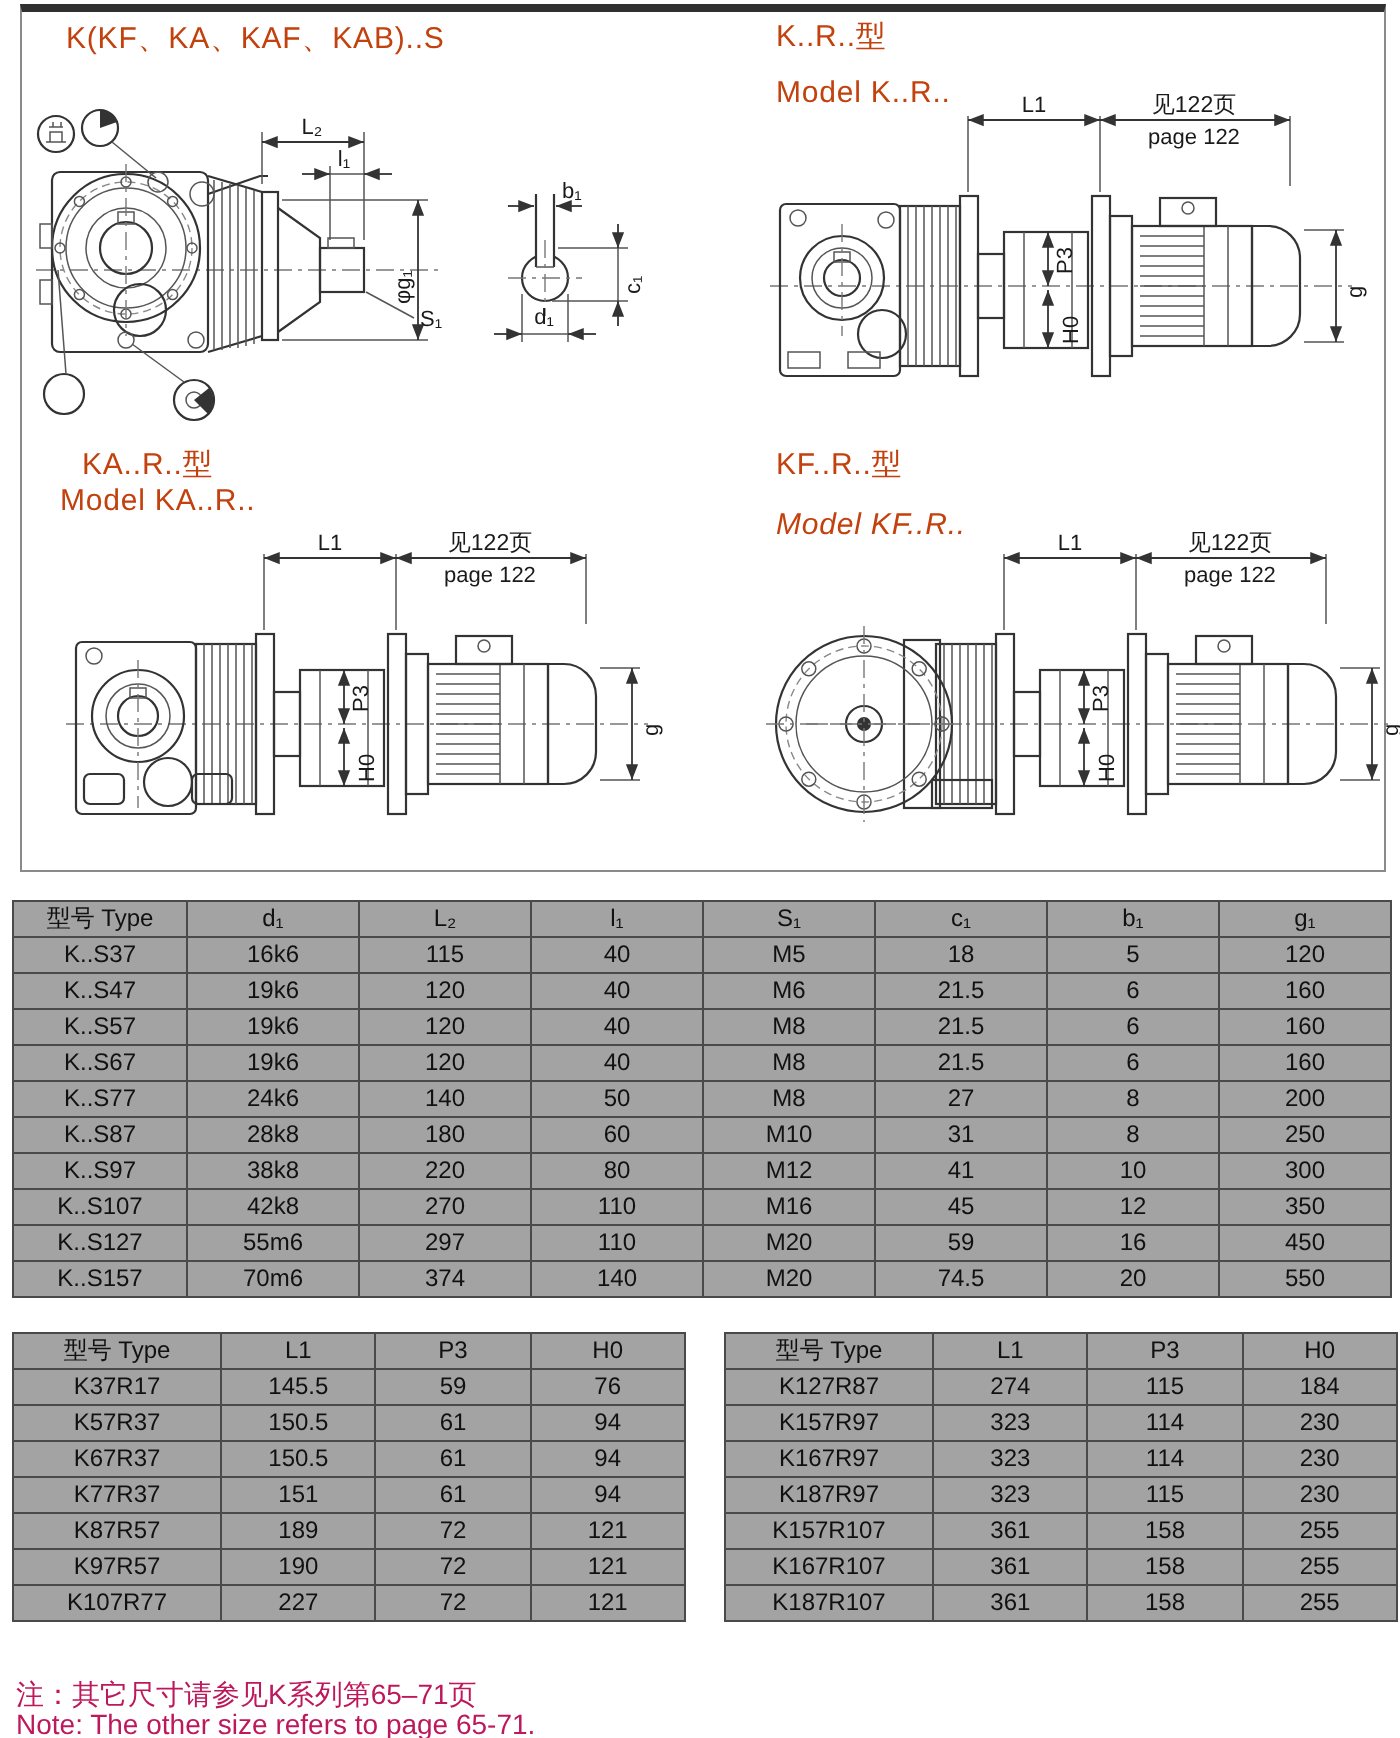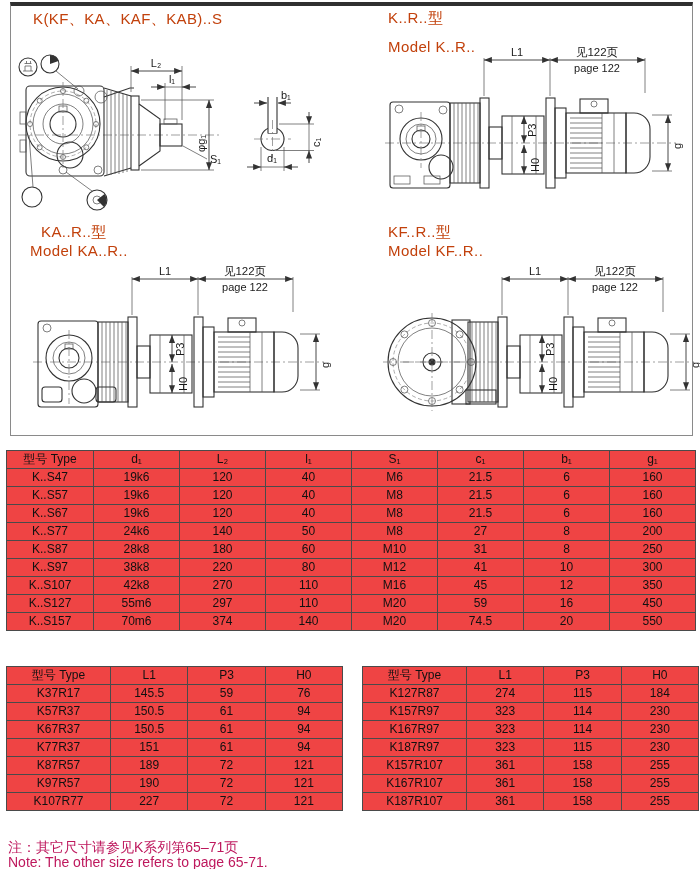--- a/index.html
+++ b/index.html
@@ -5,31 +5,31 @@
   html,body{margin:0;padding:0;background:#fff;}
   .page{position:relative;width:700px;height:869px;background:#fff;overflow:hidden;
         font-family:"Liberation Sans",sans-serif;color:#111;}
   .frame{position:absolute;left:10px;top:2px;width:681px;height:429px;
          border:1px solid #8a8a8a;border-top:4px solid #303030;background:#fff;}
   .drawings{position:absolute;left:0;top:0;width:700px;height:440px;}
   .fig-title{position:absolute;font-size:15px;letter-spacing:.4px;color:#c2410c;white-space:nowrap;}
   .t-ks{left:33px;top:10px;}
   .t-kr-cn{left:388px;top:9px;}   .t-kr-en{left:388px;top:38px;}
   .t-kar-cn{left:30px;top:223px;margin-left:11px;} .t-kar-en{left:30px;top:242px;}
-  .t-kfr-cn{left:388px;top:223px;}.t-kfr-en{left:388px;top:242px;}
+  .t-kfr-cn{left:388px;top:223px;}.t-kfr-en{left:388px;top:254px;font-style:italic;}
 
   svg .med{stroke:#333;stroke-width:1.1;fill:none;}
   svg .thin{stroke:#555;stroke-width:.75;fill:none;}
   svg .cl{stroke:#777;stroke-width:.7;fill:none;stroke-dasharray:9 3 2 3;}
   svg .bc{stroke:#888;stroke-width:.7;fill:none;stroke-dasharray:4 2.5;}
   svg .dim{stroke:#333;stroke-width:.9;fill:none;}
   svg text{font-family:"Liberation Sans",sans-serif;font-size:11px;fill:#1a1a1a;}
   svg text.cn{font-size:11.5px;}
 
-  table.tbl{position:absolute;border-collapse:collapse;table-layout:fixed;background:#ef4444;}
+  table.tbl{position:absolute;border-collapse:collapse;table-layout:fixed;background:#a3a3a3;}
   .tbl th,.tbl td{border:1px solid #4a4a4a;font-size:12px;font-weight:normal;
                   text-align:center;vertical-align:middle;padding:0;height:17px;
                   line-height:17px;color:#111;overflow:hidden;white-space:nowrap;}
   #table-main{left:6px;top:450px;width:690px;}
   #table-main th,#table-main td{height:17px;}
   #table-left{left:6px;top:666px;width:337px;}
   #table-right{left:362px;top:666px;width:337px;}
   .note{position:absolute;left:8px;font-size:14px;color:#be185d;white-space:nowrap;}
   .note-cn{top:839px;}
   .note-en{top:854px;}
@@ -234,20 +234,30 @@
           <th>L₂</th>
           <th>l₁</th>
           <th>S₁</th>
           <th>c₁</th>
           <th>b₁</th>
           <th>g₁</th>
         </tr>
       </thead>
     <tbody>
         <tr>
+          <td>K..S37</td>
+          <td>16k6</td>
+          <td>115</td>
+          <td>40</td>
+          <td>M5</td>
+          <td>18</td>
+          <td>5</td>
+          <td>120</td>
+        </tr>
+        <tr>
           <td>K..S47</td>
           <td>19k6</td>
           <td>120</td>
           <td>40</td>
           <td>M6</td>
           <td>21.5</td>
           <td>6</td>
           <td>160</td>
         </tr>
         <tr>

